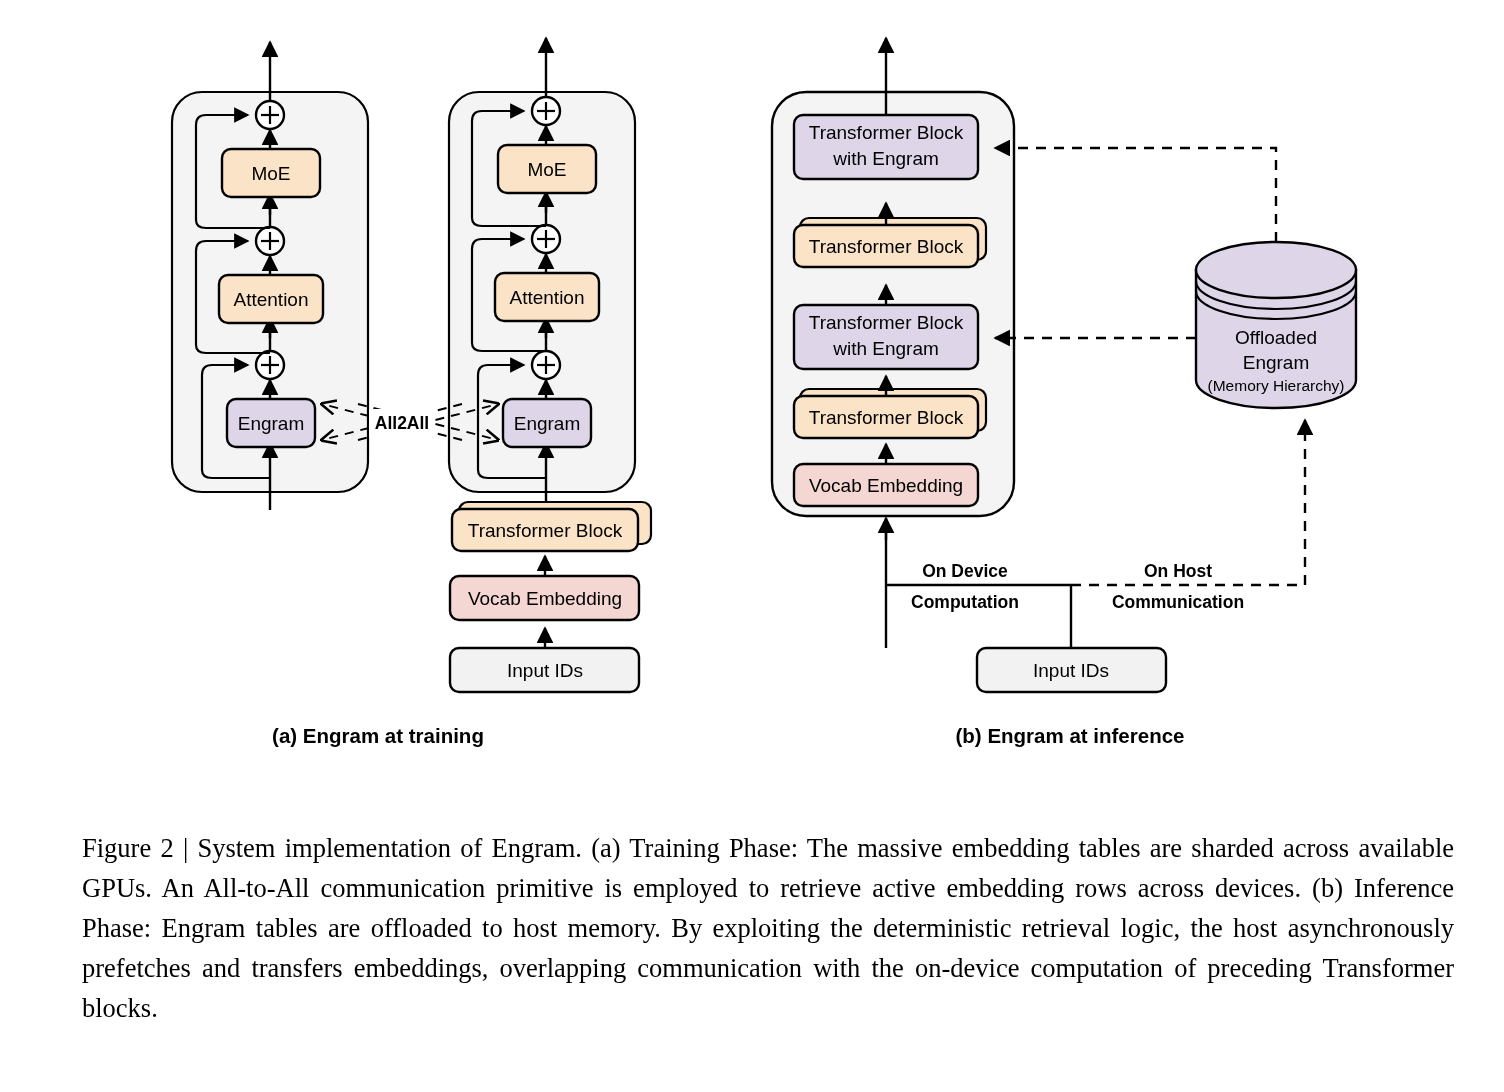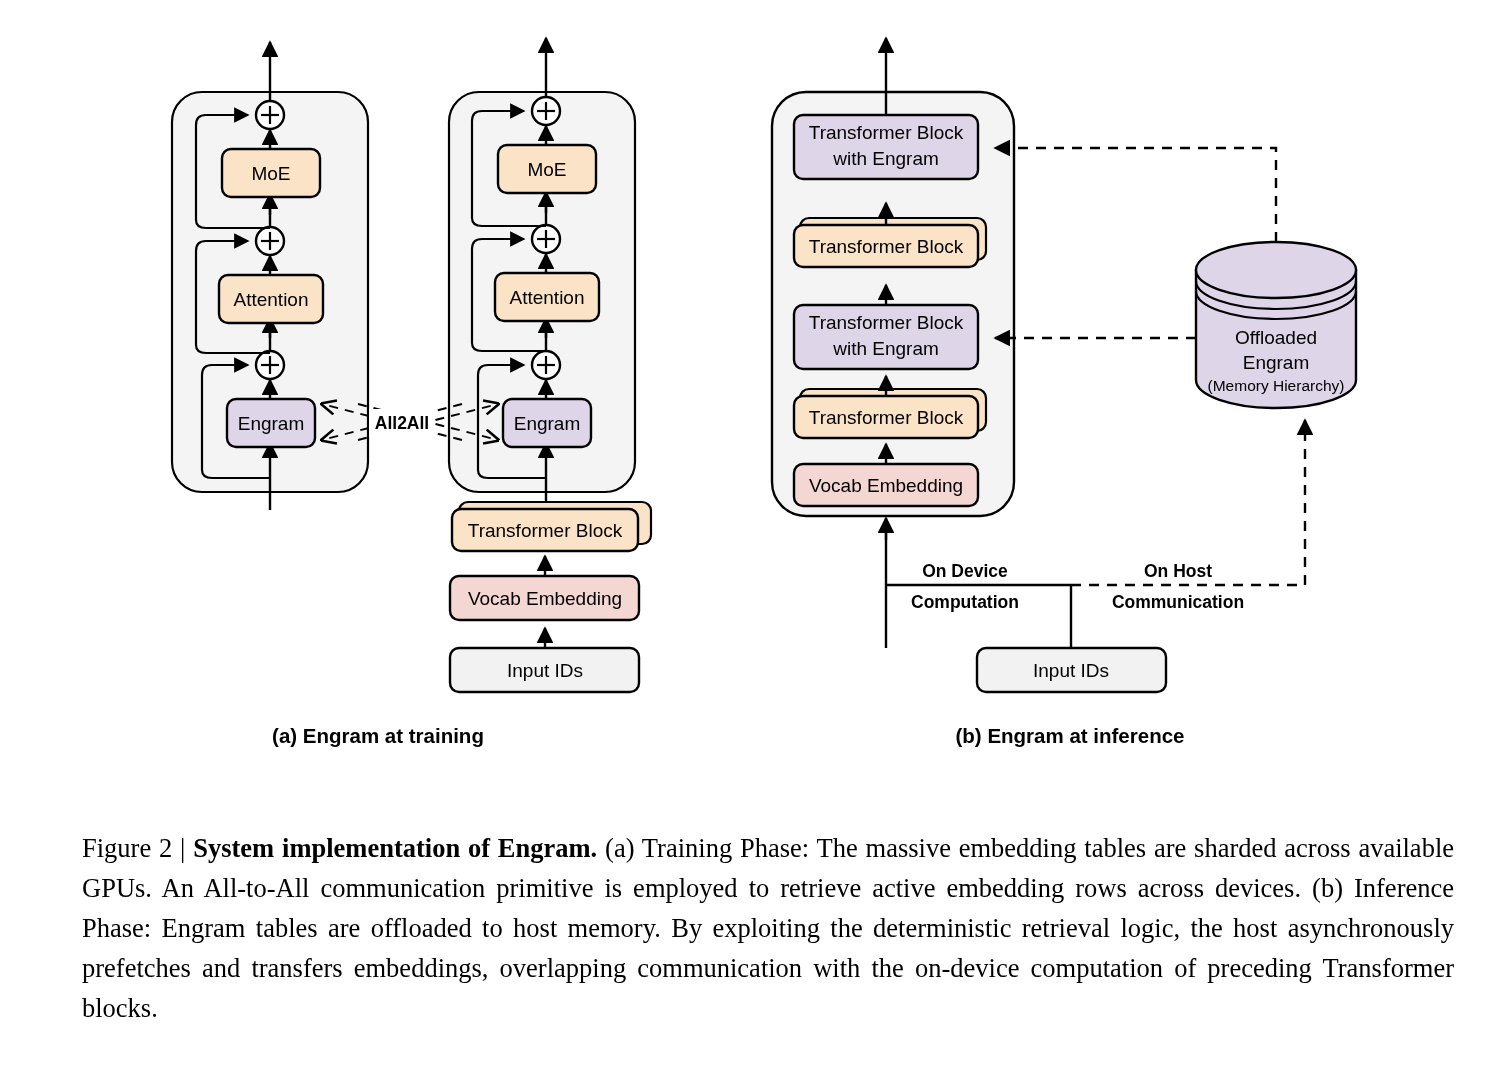--- a/index.html
+++ b/index.html
@@ -10,21 +10,21 @@
     overflow:hidden;
   }
   #figure-canvas{position:absolute;left:0;top:0;width:1504px;height:790px;}
   .caption{
     position:absolute;left:82px;top:828px;width:1372px;
     font-family:"Liberation Serif", serif;
     font-size:26.5px;line-height:40px;
     text-align:justify;
     color:#000;
   }
-  .caption b{font-weight:bold;margin-top:44px;}
+  .caption b{font-weight:normal;margin-top:44px;}
   svg text{font-family:"Liberation Sans", sans-serif;}
 </style>
 </head>
 <body>
 
 <svg id="figure-canvas" viewBox="0 0 1504 790">
   <defs>
     <marker id="arrow" viewBox="0 0 10 10" refX="9" refY="5" markerWidth="7" markerHeight="7" orient="auto-start-reverse">
       <path d="M 0 0 L 10 5 L 0 10 z" fill="#000"></path>
     </marker>

